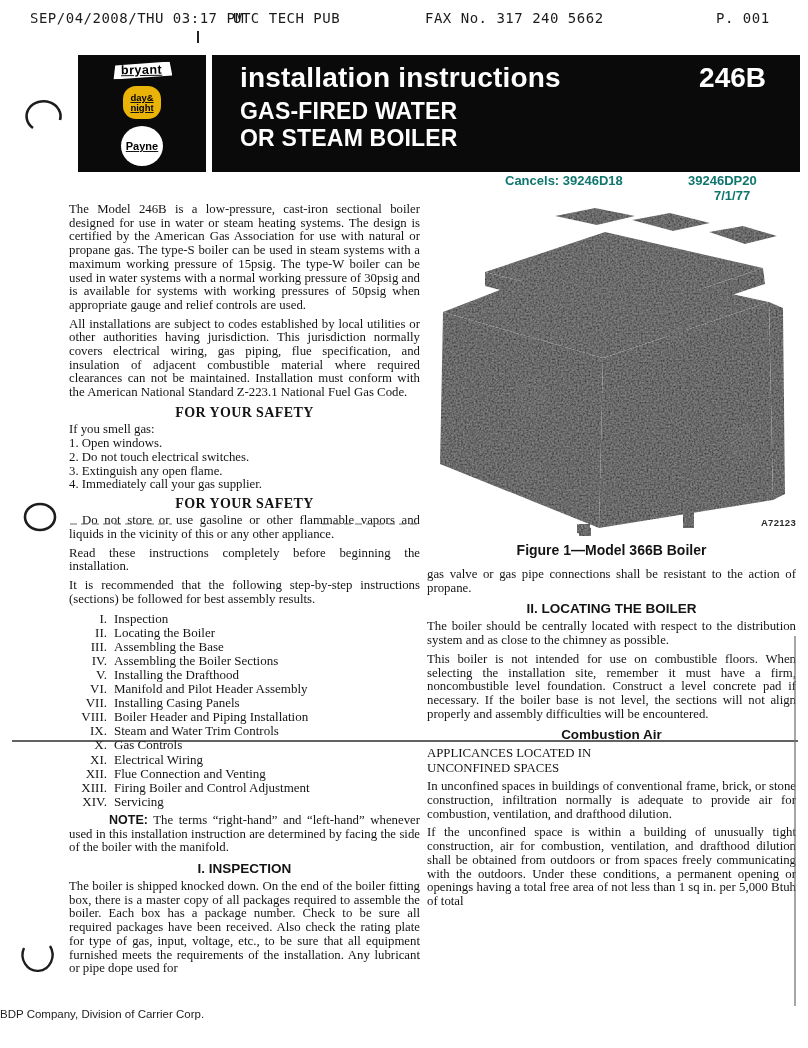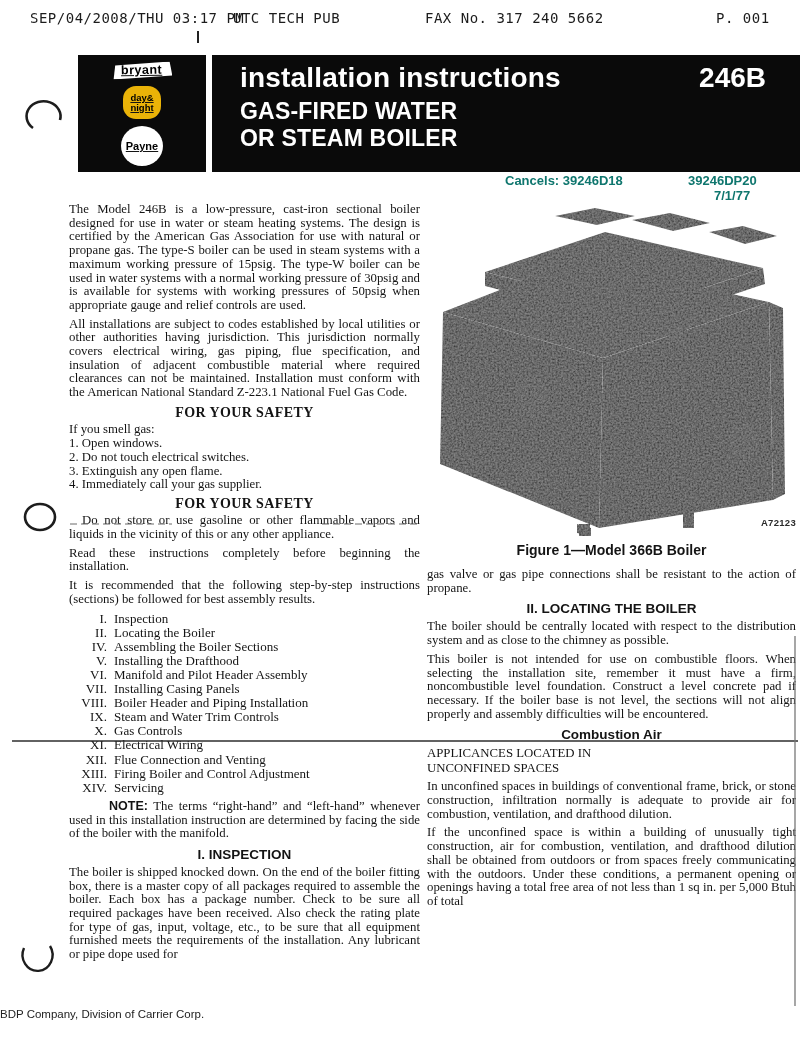--- a/index.html
+++ b/index.html
@@ -146,20 +146,24 @@
     <p class="body">It is recommended that the following step-by-step instructions (sections) be followed for best assembly results.</p>
 
     <div class="toc">
       <div class="toc-row">
           <span class="toc-num">I.</span>
           <span>Inspection</span>
         </div>
       <div class="toc-row">
           <span class="toc-num">II.</span>
           <span>Locating the Boiler</span>
+        </div>
+      <div class="toc-row">
+          <span class="toc-num">III.</span>
+          <span>Assembling the Base</span>
         </div>
       <div class="toc-row">
           <span class="toc-num">IV.</span>
           <span>Assembling the Boiler Sections</span>
         </div>
       <div class="toc-row">
           <span class="toc-num">V.</span>
           <span>Installing the Drafthood</span>
         </div>
       <div class="toc-row">

